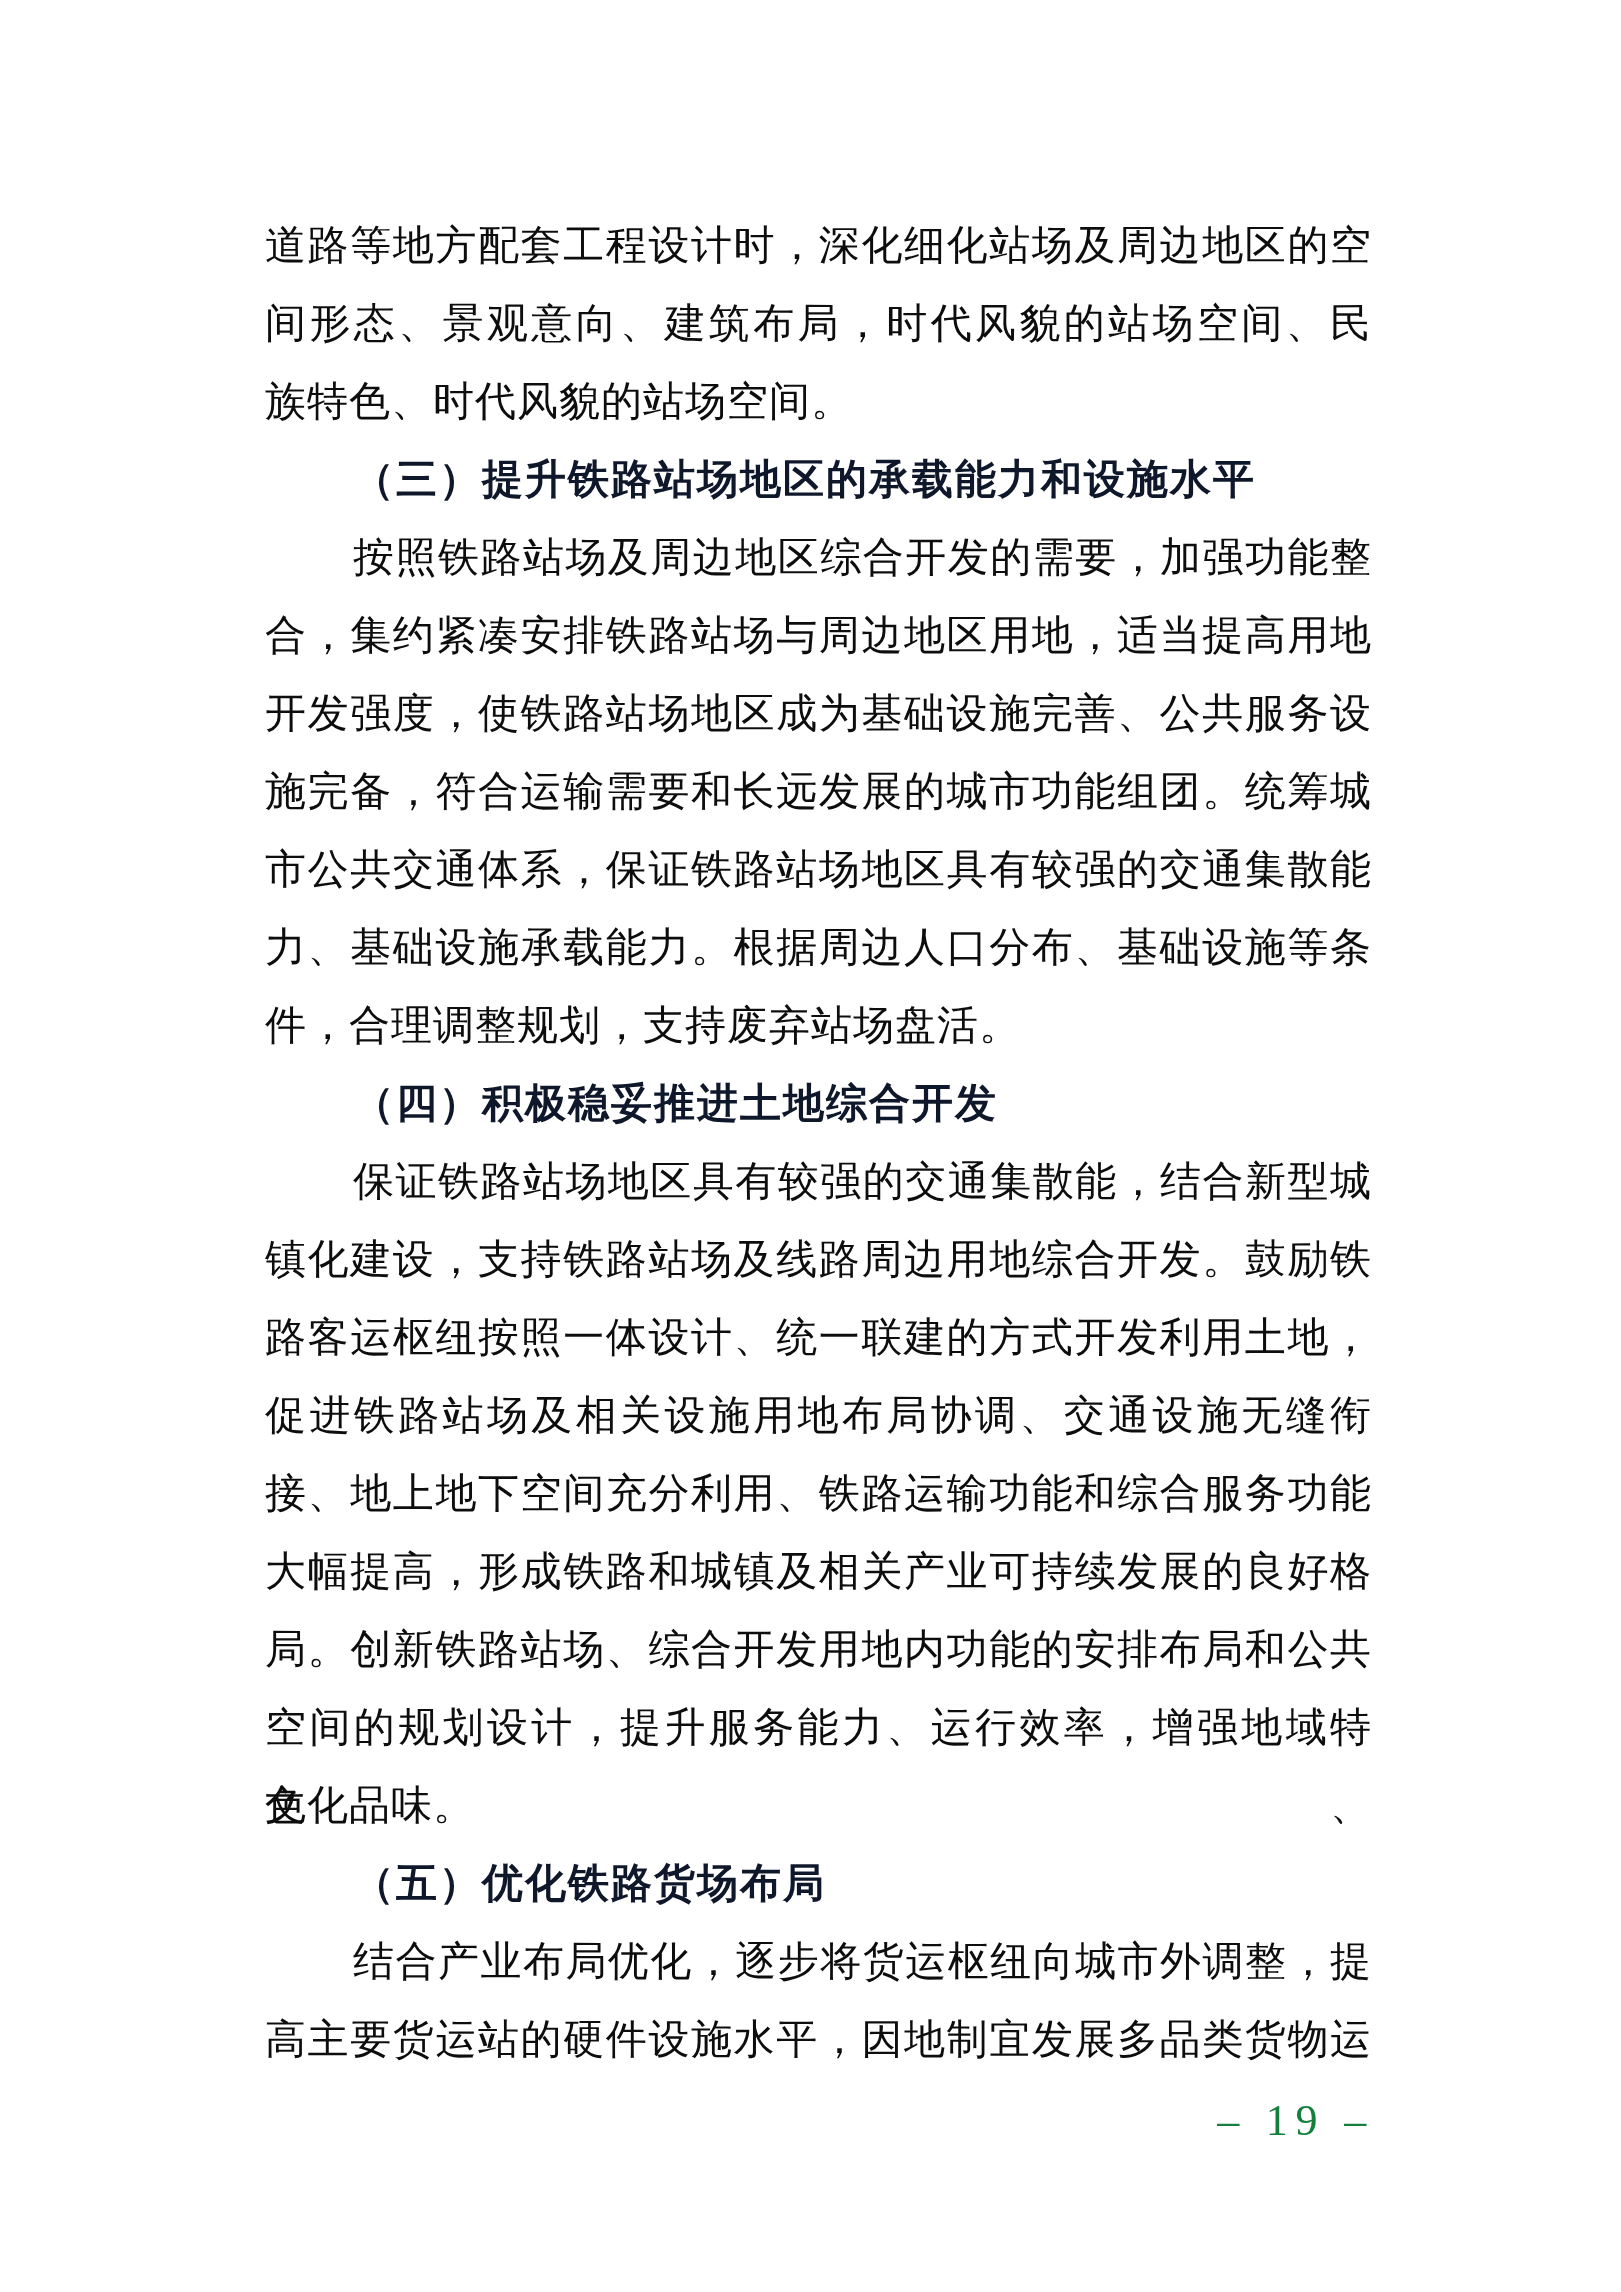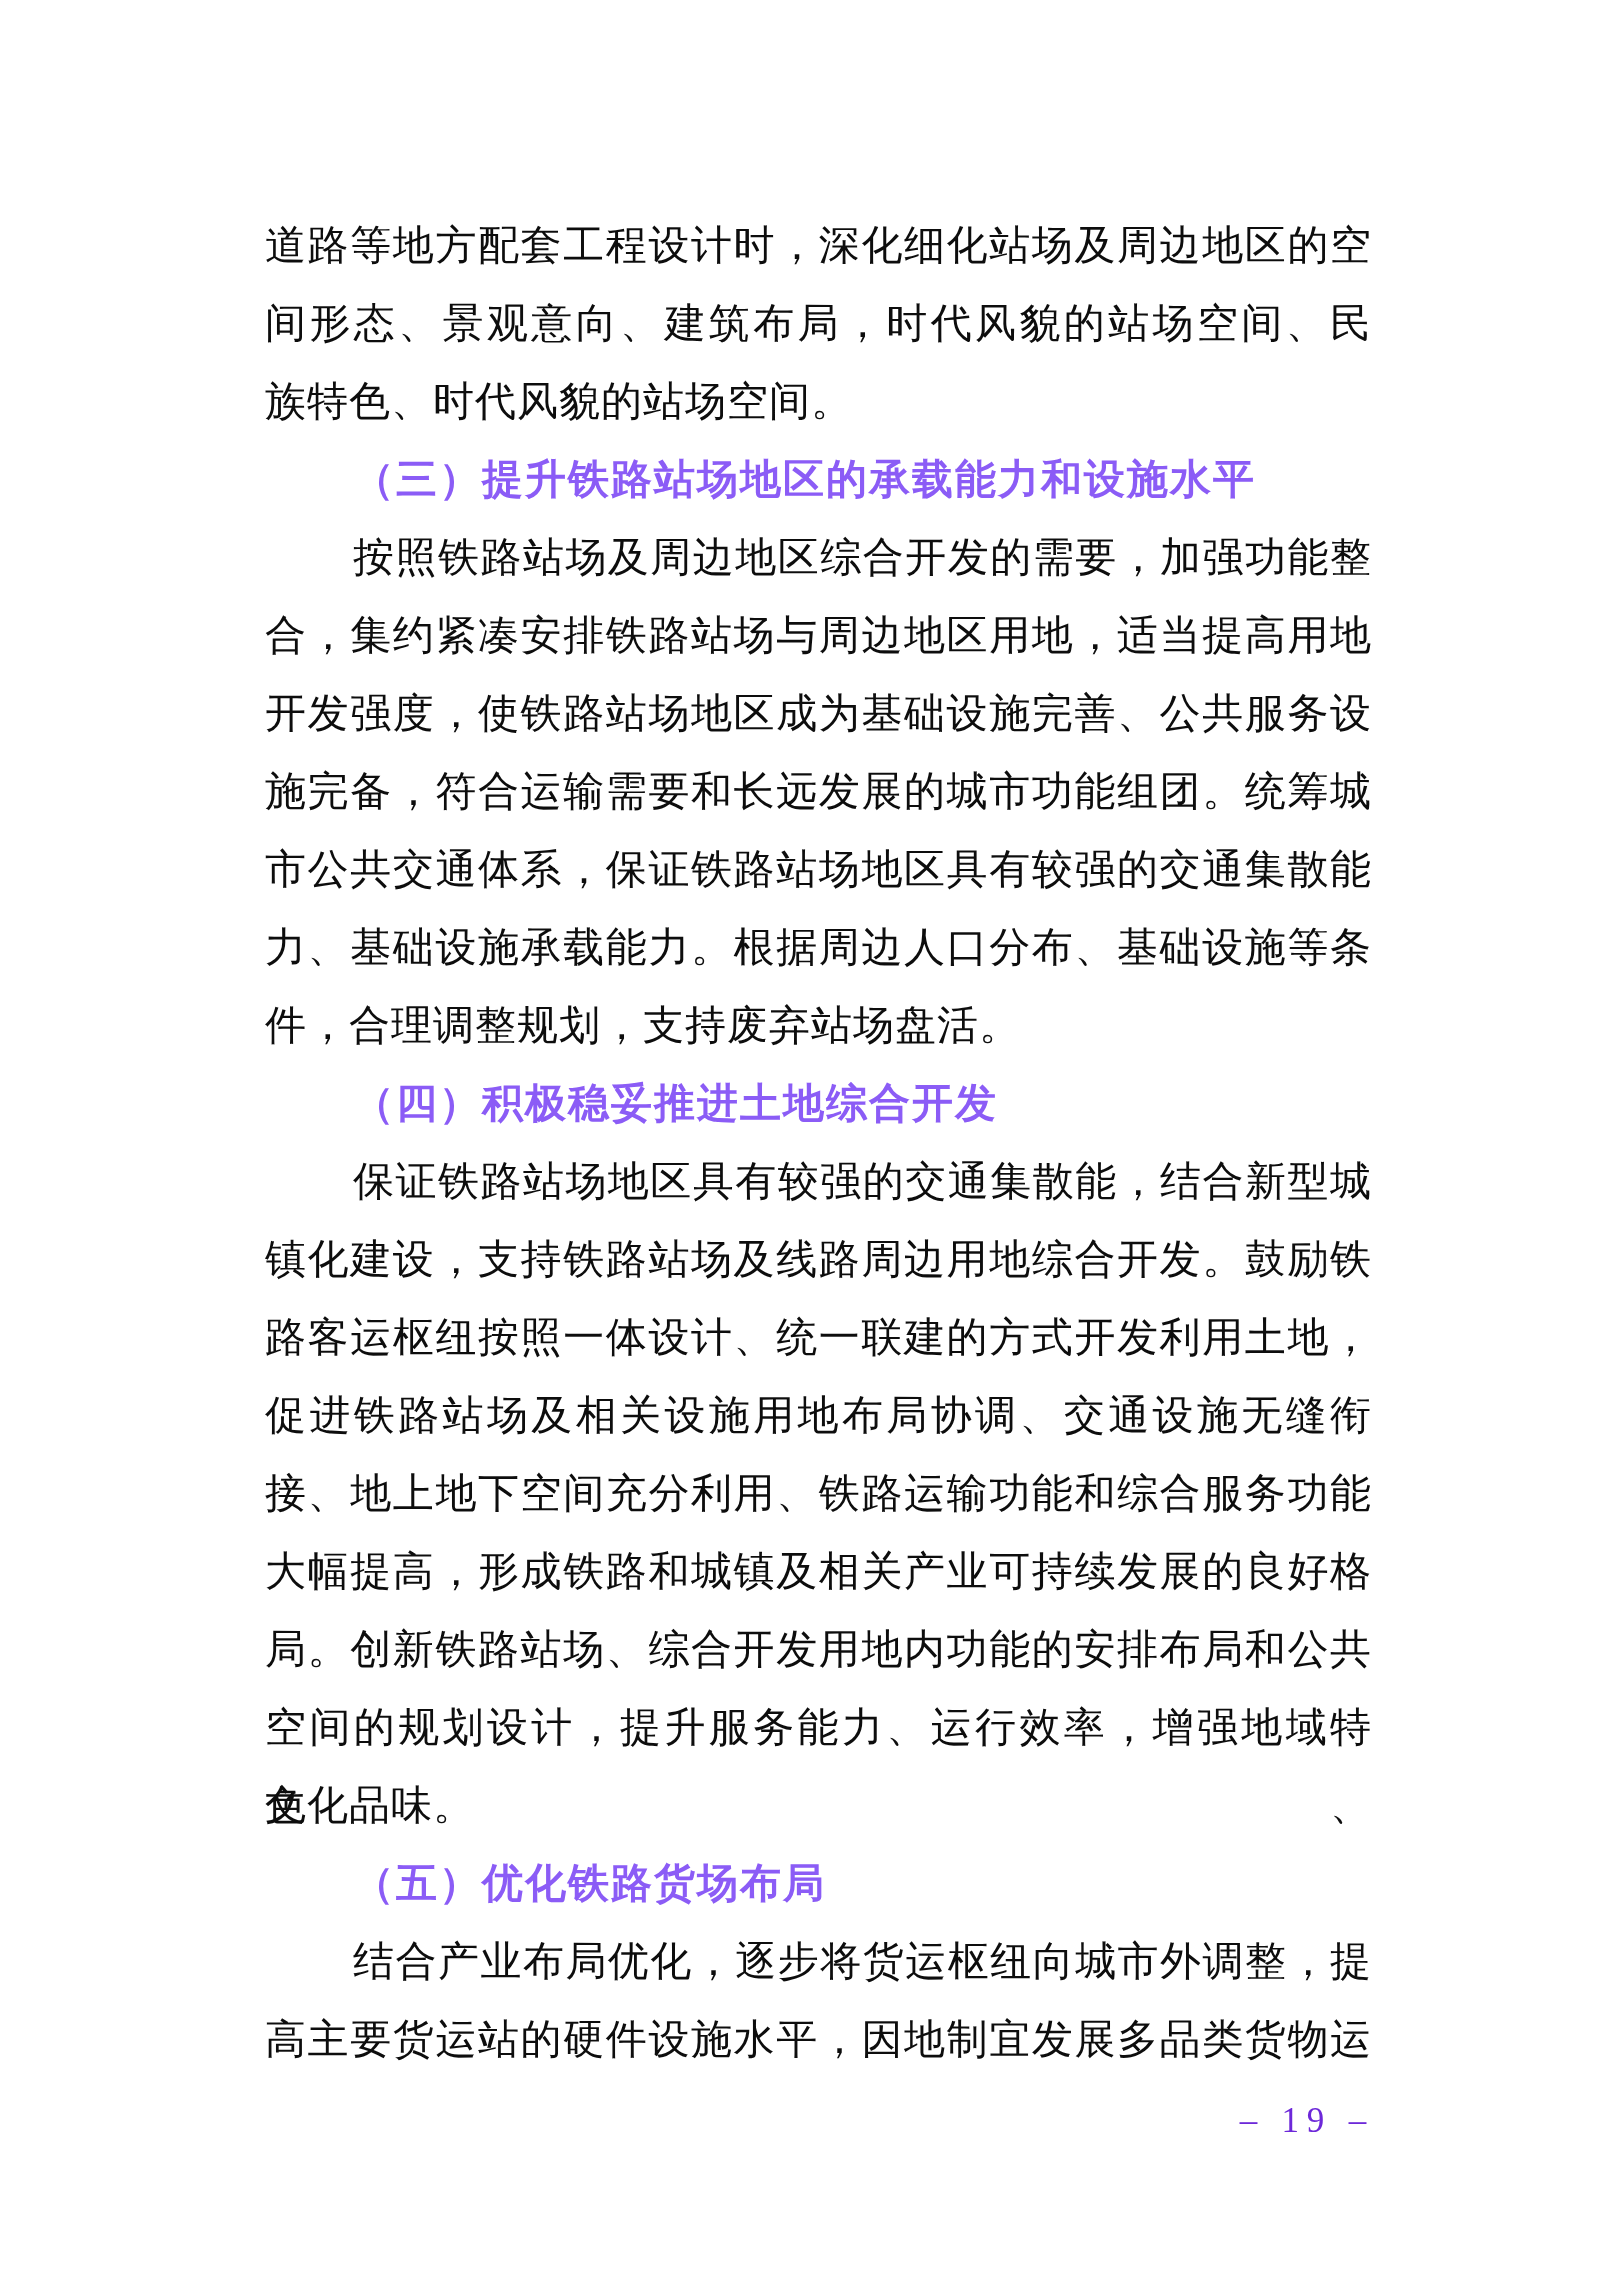--- a/index.html
+++ b/index.html
@@ -33,30 +33,30 @@
   
   .line.fill {
     text-align: justify;
     text-align-last: justify;
   }
   .line.indent {
     text-indent: 88px;
   }
   .line.heading {
     font-weight: 700;
-    color: #8b5cf6;
+    color: #0f172a;
     letter-spacing: 2px;
   }
   .page-number {
     position: absolute;
     top: 2096px;
     right: 247px;
-    font-size: 35px;
+    font-size: 44px;
     line-height: 49px;
-    color: #6d28d9;
+    color: #15803d;
     letter-spacing: 7.8px;
     font-family: "Liberation Serif", "DejaVu Serif", serif;
   }
 </style>
 </head>
 <body>
 
 <div class="page">
   <div class="text-block" id="text-block">
       <div class="line fill">道路等地方配套工程设计时，深化细化站场及周边地区的空</div>

